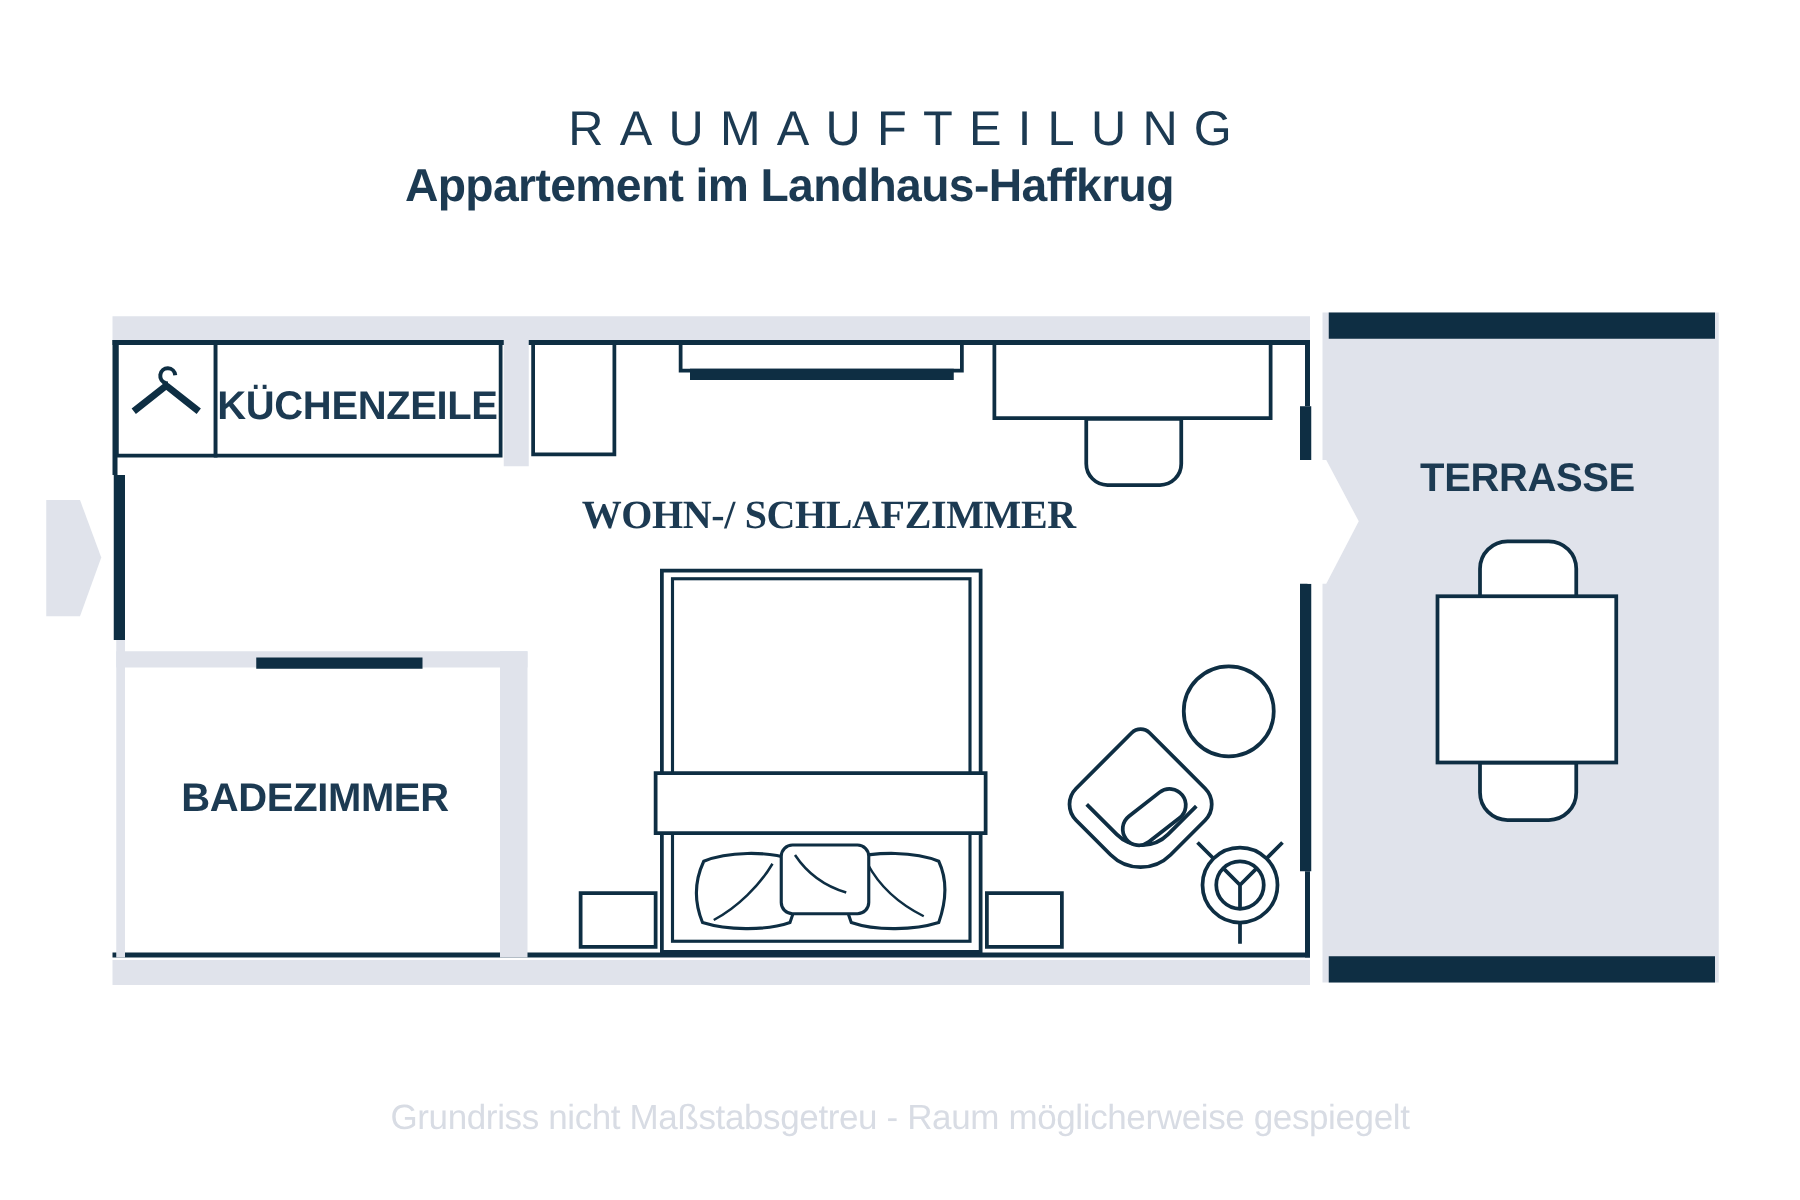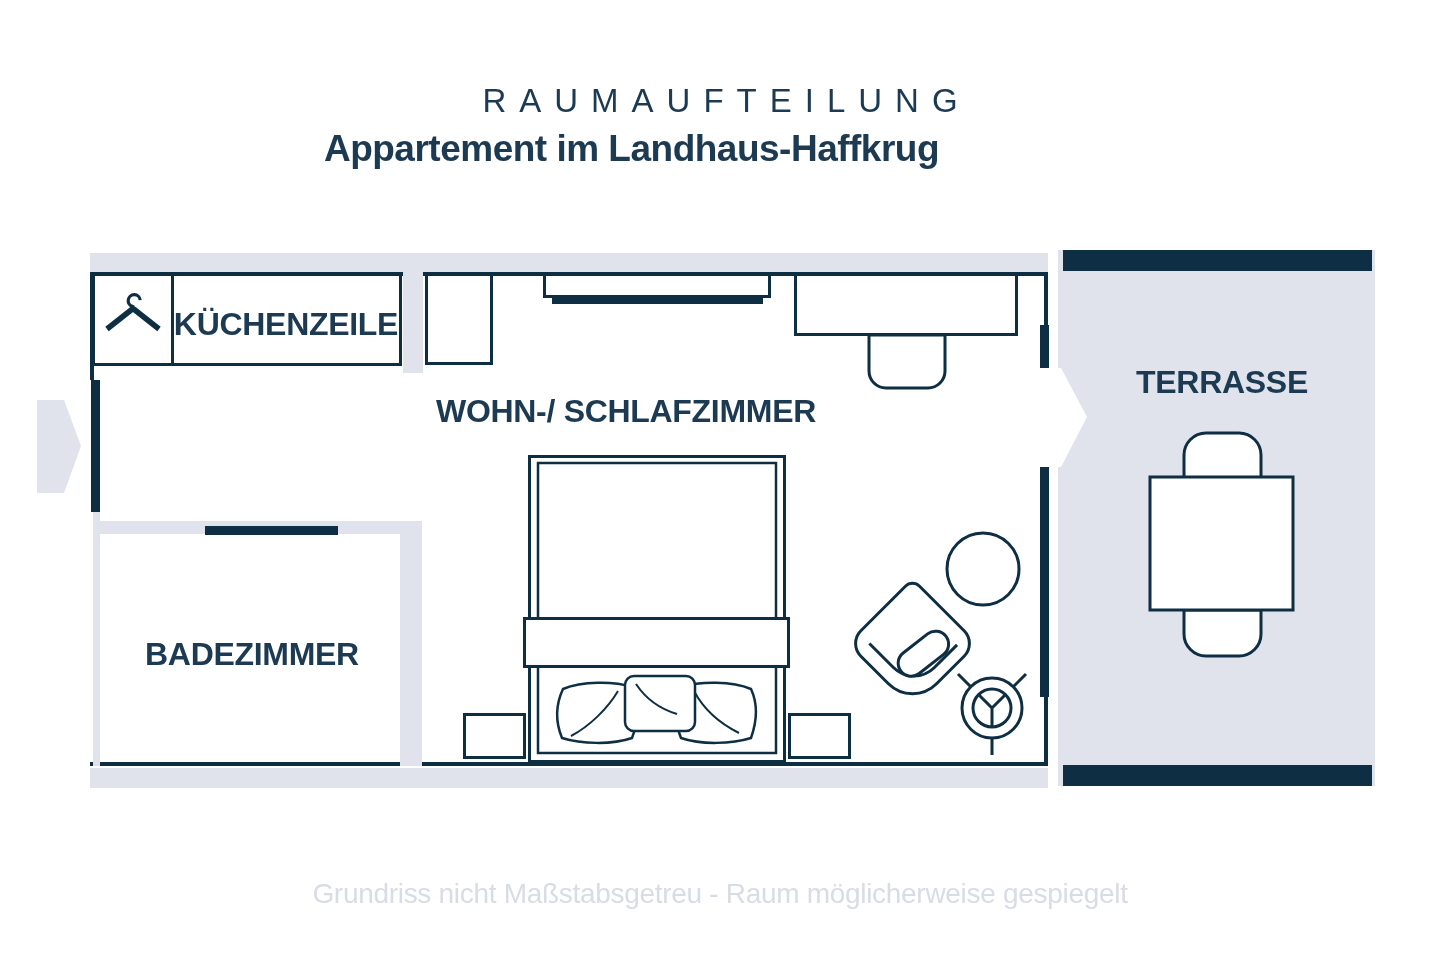--- a/index.html
+++ b/index.html
@@ -13,21 +13,21 @@
   body{
     width:1440px;height:960px;
     background:var(--background);
     font-family:"Liberation Sans", sans-serif;
     position:relative;overflow:hidden;
   }
   .abs{position:absolute;}
   .page-title{
     top:82px;left:0;width:1440px;text-align:center;
     color:var(--navy-text);
-    font-size:33px;font-weight:500;
+    font-size:39px;font-weight:500;
     letter-spacing:13px;text-indent:13px;
     white-space:nowrap;
   }
   .page-subtitle{
     top:128px;left:0;width:1263px;text-align:center;
     color:var(--navy-text);
     font-size:37px;font-weight:700;letter-spacing:-0.5px;
     white-space:nowrap;
   }
   .room-label{
@@ -134,17 +134,17 @@
 
   <g>
     <path class="s-n" d="M992,708 L1026,674 M992,708 L958,674 M992,708 L992,755"></path>
     <circle class="s" cx="992" cy="708" r="30"></circle>
     <circle class="s" cx="992" cy="708" r="19"></circle>
     <path class="s-n" d="M992,708 L978.5,694.5 M992,708 L1005.5,694.5 M992,708 L992,727"></path>
   </g>
 </svg>
 
 <div class="abs room-label" style="left:286px;top:306px;">KÜCHENZEILE</div>
-<div class="abs room-label" style="left:626px;top:393px;">WOHN-/ SCHLAFZIMMER</div>
-<div class="abs room-label" style="left:252px;top:636px;">BADEZIMMER</div>
+<div class="abs room-label" style="left:663px;top:393px;font-family:Liberation Serif, serif;">WOHN-/ SCHLAFZIMMER</div>
+<div class="abs room-label" style="left:252px;top:620px;">BADEZIMMER</div>
 <div class="abs room-label" style="left:1222px;top:364px;">TERRASSE</div>
 
 <div class="abs caption">Grundriss nicht Maßstabsgetreu - Raum möglicherweise gespiegelt</div>
 
 </body></html>

